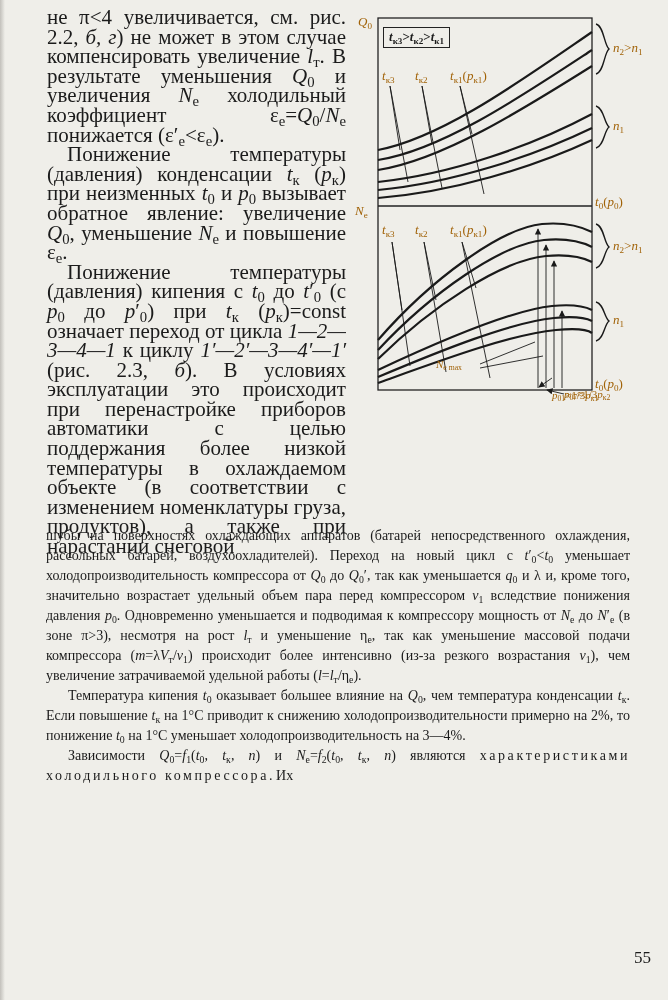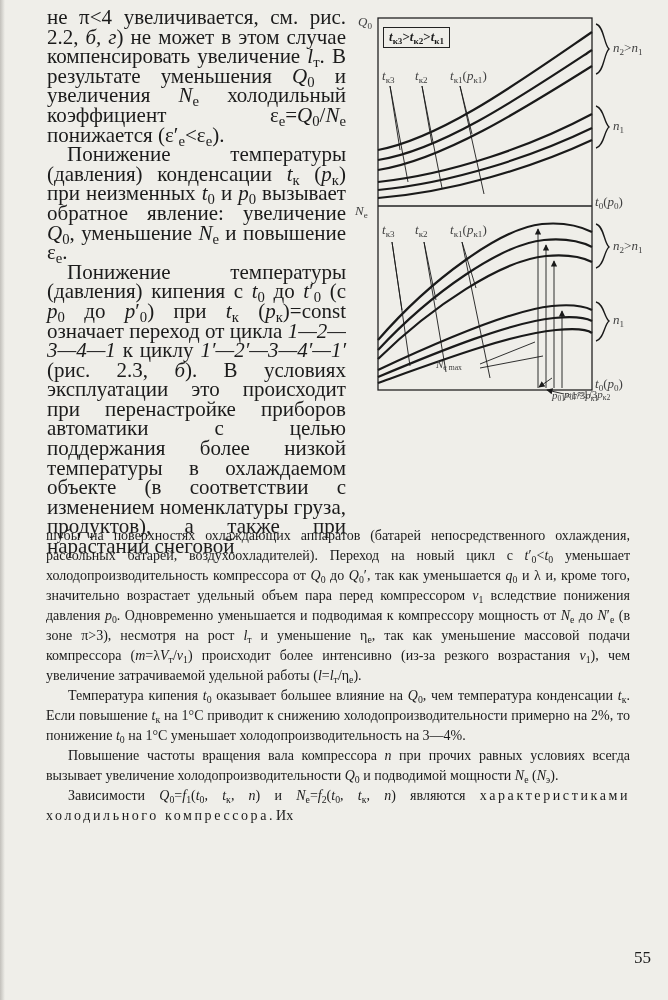--- a/index.html
+++ b/index.html
@@ -10,21 +10,21 @@
   p{margin:0;text-align:justify;}
   sub{font-size:.7em;vertical-align:-.28em;line-height:0;}
   i{font-style:italic;}
   .sp{letter-spacing:2.6px;}
   .col-left{position:absolute;left:47px;top:8px;width:299px;font-size:21px;line-height:19.6px;}
   .col-left p.indent{text-indent:20px;}
   .col-full{position:absolute;left:46px;top:526px;width:584px;font-size:14px;line-height:20px;}
   .col-full p.indent{text-indent:22px;}
   .figure{position:absolute;left:352px;top:10px;width:306px;height:414px;}
   .figure svg{position:absolute;left:0;top:0;}
-  .flabel{position:absolute;font-size:13px;white-space:nowrap;color:#404040;}
+  .flabel{position:absolute;font-size:13px;white-space:nowrap;color:#a16207;}
   .flabel.small{font-size:11px;}
   .cond-box{position:absolute;border:1.4px solid #222;padding:1px 5px 2px;font-size:13px;
         white-space:nowrap;background:transparent;}
   .caption{position:absolute;left:352px;top:430px;width:288px;font-size:15px;line-height:19px;
         text-align:center;}
   .page-number{position:absolute;right:17px;top:948px;font-size:17px;}
 </style>
 </head>
 <body>
 
@@ -122,18 +122,17 @@
     <div class="flabel small" style="left:84px;top:348px;"><i>N</i><sub>е max</sub></div>
     <div class="flabel small" style="left:200px;top:360px;margin-top:19px;"><i>p</i><sub>01</sub>≈1/3<i>p</i><sub>к1</sub></div>
     <div class="flabel small" style="left:212px;top:378px;"><i>p</i><sub>07</sub>≈1/3<i>p</i><sub>к2</sub></div>
     <div class="flabel" style="left:243px;top:366px;"><i>t</i><sub>0</sub>(<i>p</i><sub>0</sub>)</div>
   </div>
 
 
   <div class="col-full">
     <p>шубы на поверхностях охлаждающих аппаратов (батарей непосредственного охлаждения, рассольных батарей, воздухоохладителей). Переход на новый цикл с <i>t</i>′<sub>0</sub>&lt;<i>t</i><sub>0</sub> уменьшает холодопроизводительность компрессора от <i>Q</i><sub>0</sub> до <i>Q</i><sub>0</sub>′, так как уменьшается <i>q</i><sub>0</sub> и λ и, кроме того, значительно возрастает удельный объем пара перед компрессором <i>v</i><sub>1</sub> вследствие понижения давления <i>p</i><sub>0</sub>. Одновременно уменьшается и подводимая к компрессору мощность от <i>N</i><sub>е</sub> до <i>N</i>′<sub>е</sub> (в зоне π&gt;3), несмотря на рост <i>l</i><sub>т</sub> и уменьшение η<sub>е</sub>, так как уменьшение массовой подачи компрессора (<i>m</i>=λ<i>V</i><sub>т</sub>/<i>v</i><sub>1</sub>) происходит более интенсивно (из-за резкого возрастания <i>v</i><sub>1</sub>), чем увеличение затрачиваемой удельной работы (<i>l</i>=<i>l</i><sub>т</sub>/η<sub>е</sub>).</p>
     <p class="indent">Температура кипения <i>t</i><sub>0</sub> оказывает большее влияние на <i>Q</i><sub>0</sub>, чем температура конденсации <i>t</i><sub>к</sub>. Если повышение <i>t</i><sub>к</sub> на 1°С приводит к снижению холодопроизводительности примерно на 2%, то понижение <i>t</i><sub>0</sub> на 1°С уменьшает холодопроизводительность на 3—4%.</p>
-    <p class="indent">Повышение частоты вращения вала компрессора <i>n</i> при прочих равных условиях всегда вызывает увеличение холодопроизводительности <i>Q</i><sub>0</sub> и подводимой мощности <i>N</i><sub>е</sub> (<i>N</i><sub>э</sub>).</p>
     <p class="indent">Зависимости <i>Q</i><sub>0</sub>=<i>f</i><sub>1</sub>(<i>t</i><sub>0</sub>, <i>t</i><sub>к</sub>, <i>n</i>) и <i>N</i><sub>е</sub>=<i>f</i><sub>2</sub>(<i>t</i><sub>0</sub>, <i>t</i><sub>к</sub>, <i>n</i>) являются <span class="sp">характеристиками холодильного компрессора</span>. Их</p>
   </div>
 
   <div class="page-number">55</div>
 </div>
 
 </body></html>

